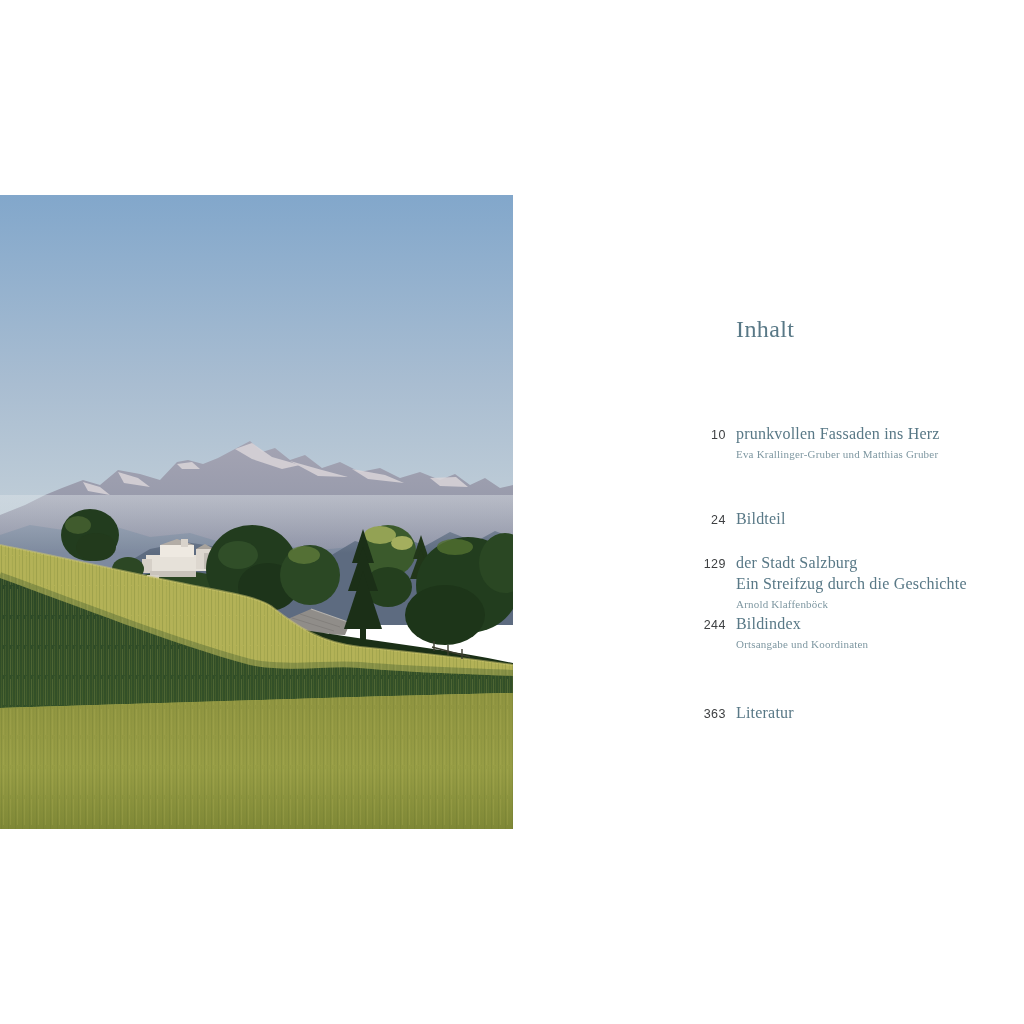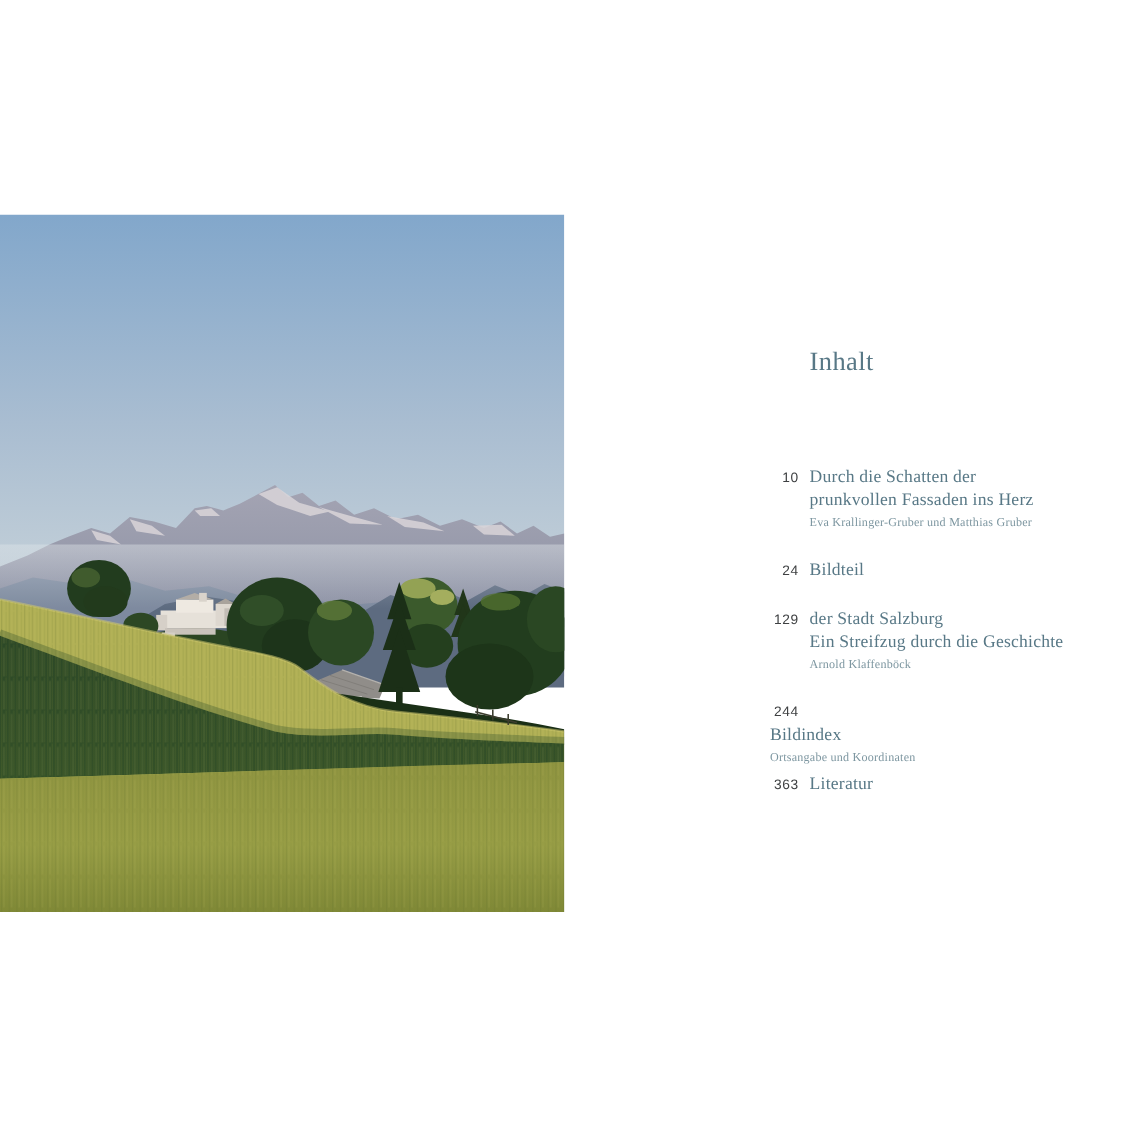--- a/index.html
+++ b/index.html
@@ -28,21 +28,21 @@
   }
   .toc-entry .txt{display:block;width:240px;}
   .line{display:block;}
   .line:empty{display:none;}
   .t{
     font-size:16px;line-height:21px;color:#587886;letter-spacing:.2px;
   }
   .sub{
     font-size:11px;line-height:14px;color:#7e97a1;margin-top:3px;letter-spacing:.2px;
   }
-  .e1{top:423px;} .e2{top:508px;} .e3{top:552px;} .e4{top:637px;flex-direction:column;} .e5{top:702px;}
+  .e1{top:423px;} .e2{top:508px;} .e3{top:552px;} .e4{top:613px;} .e5{top:702px;}
 </style>
 </head>
 <body>
 
 <div class="photo">
   <svg viewBox="0 0 513 634" xmlns="http://www.w3.org/2000/svg">
     <defs>
       <linearGradient id="skyG" x1="0" y1="0" x2="0" y2="1">
         <stop offset="0" stop-color="#82a7cb"></stop>
         <stop offset="0.55" stop-color="#a9bdd1"></stop>
@@ -174,21 +174,20 @@
       </g>
     </g>
   </svg>
 </div>
 
 <div class="toc-title">Inhalt</div>
 
 <div class="toc-entry e1">
   <span class="num">10</span>
   <span class="txt">
-    <span class="line t">Durch die Schatten der</span>
     <span class="line t">prunkvollen Fassaden ins Herz</span>
     <span class="line sub">Eva Krallinger-Gruber und Matthias Gruber</span>
   </span>
 </div>
 
 <div class="toc-entry e2">
   <span class="num">24</span>
   <span class="txt">
     <span class="line t">Bildteil</span>
 

